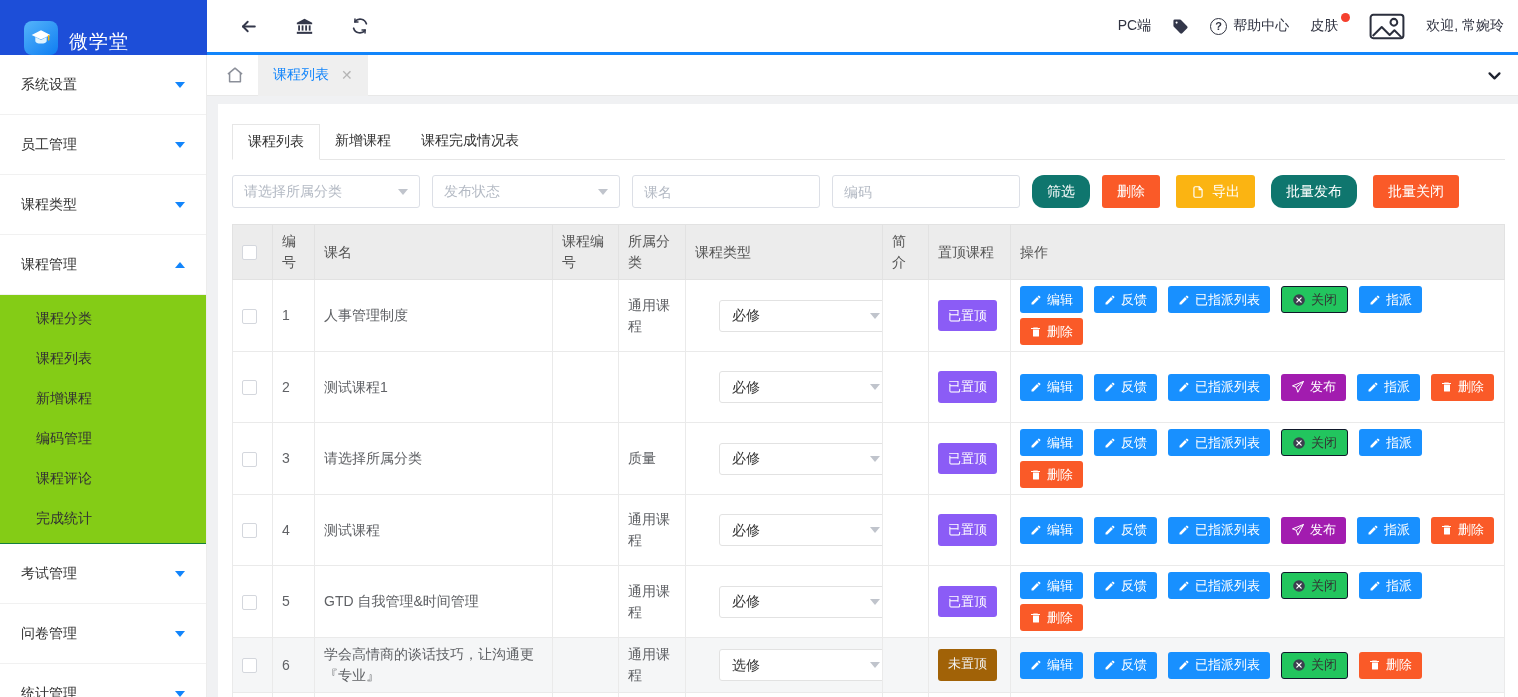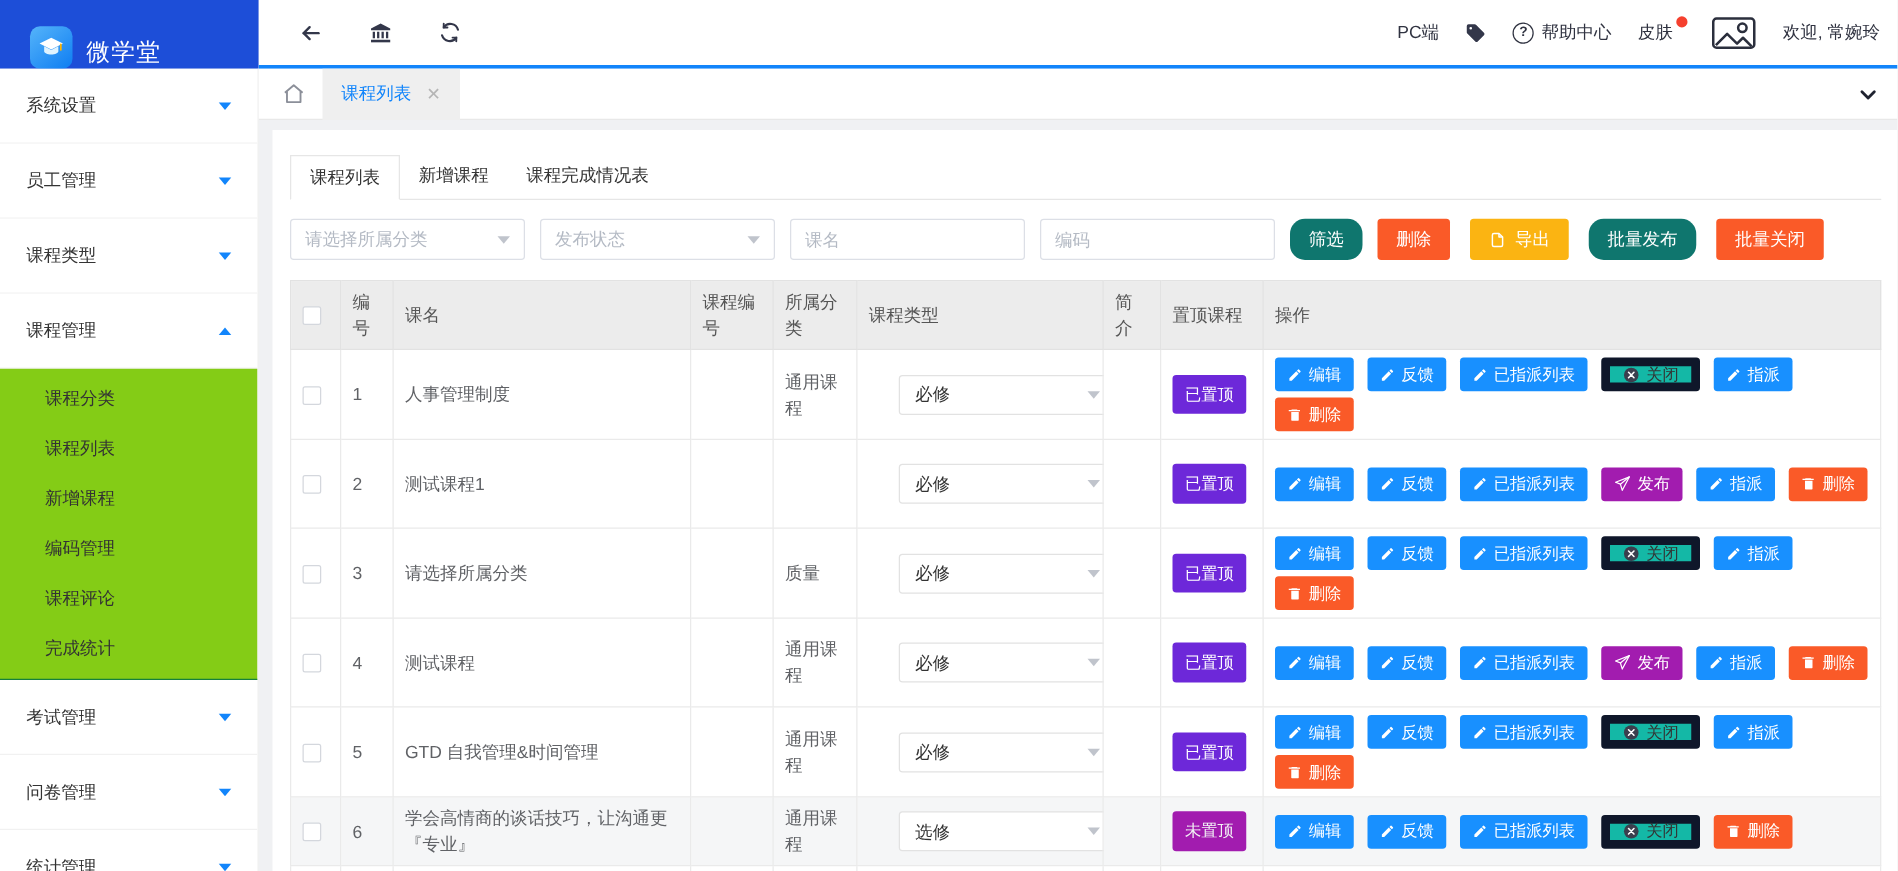--- a/index.html
+++ b/index.html
@@ -56,25 +56,25 @@
   .btn.sp { margin-left:4px; }
 
   table.grid { border-collapse:collapse; table-layout:fixed; width:100%; }
   .grid th { background:#ececec; border:1px solid #e2e2e2; font-weight:400; color:#555; font-size:14px; text-align:left; padding:6px 9px; height:46px; line-height:1.5; }
   .grid td { border:1px solid #eaeaea; font-size:14px; color:#606266; padding:6px 9px; vertical-align:middle; line-height:1.5; background:#fff; }
   tr.tall { height:71px; } tr.short { height:52px; }
   tr.hl td { background:#f5f6f7; }
   .cb { display:inline-block; width:15px; height:15px; border:1px solid #d4d7dd; border-radius:2px; background:#fff; vertical-align:middle; cursor:pointer; }
   .sel { height:32px; border:1px solid #e2e2e2; border-radius:3px; background:#fff; display:flex; align-items:center; justify-content:space-between; padding:0 12px; font-size:14px; color:#333; cursor:pointer; width:100%; max-width:174px;margin-left:24px; }
   .pin { display:inline-block; padding:6px 10px; border-radius:3px; font-size:13px; color:#fff; cursor:pointer; white-space:nowrap; }
-  .pin.on { background:#6d28d9; } .pin.off { background:#a21caf; color:#f2f3f5; }
+  .pin.on { background:#8b5cf6; } .pin.off { background:#a16207; color:#f2f3f5;font-family:Liberation Mono, monospace; }
   .acts { display:flex; flex-wrap:wrap; row-gap:5px; column-gap:11px; max-width:480px; }
   .abtn { height:27px; border:none; border-radius:3px; color:#fff; font-size:13px; padding:0 10px; display:inline-flex; align-items:center; gap:5px; cursor:pointer; font-family:inherit; white-space:nowrap; }
   .abtn.blue { background:#1890ff; } .abtn.teal { background:#a21caf; } .abtn.orange { background:#fa5a28; }
-  .abtn.outline { background:#14b8a6; border:7px solid #0f172a; color:#333; }
+  .abtn.outline { background:#22c55e; border:1px solid #0f172a; color:#333; }
   .ic { display:inline-flex; align-items:center; }
 </style>
 </head>
 <body>
 
 <div class="app">
 
   <header class="topbar">
     <div class="logo">
       <span class="logo-tile">

